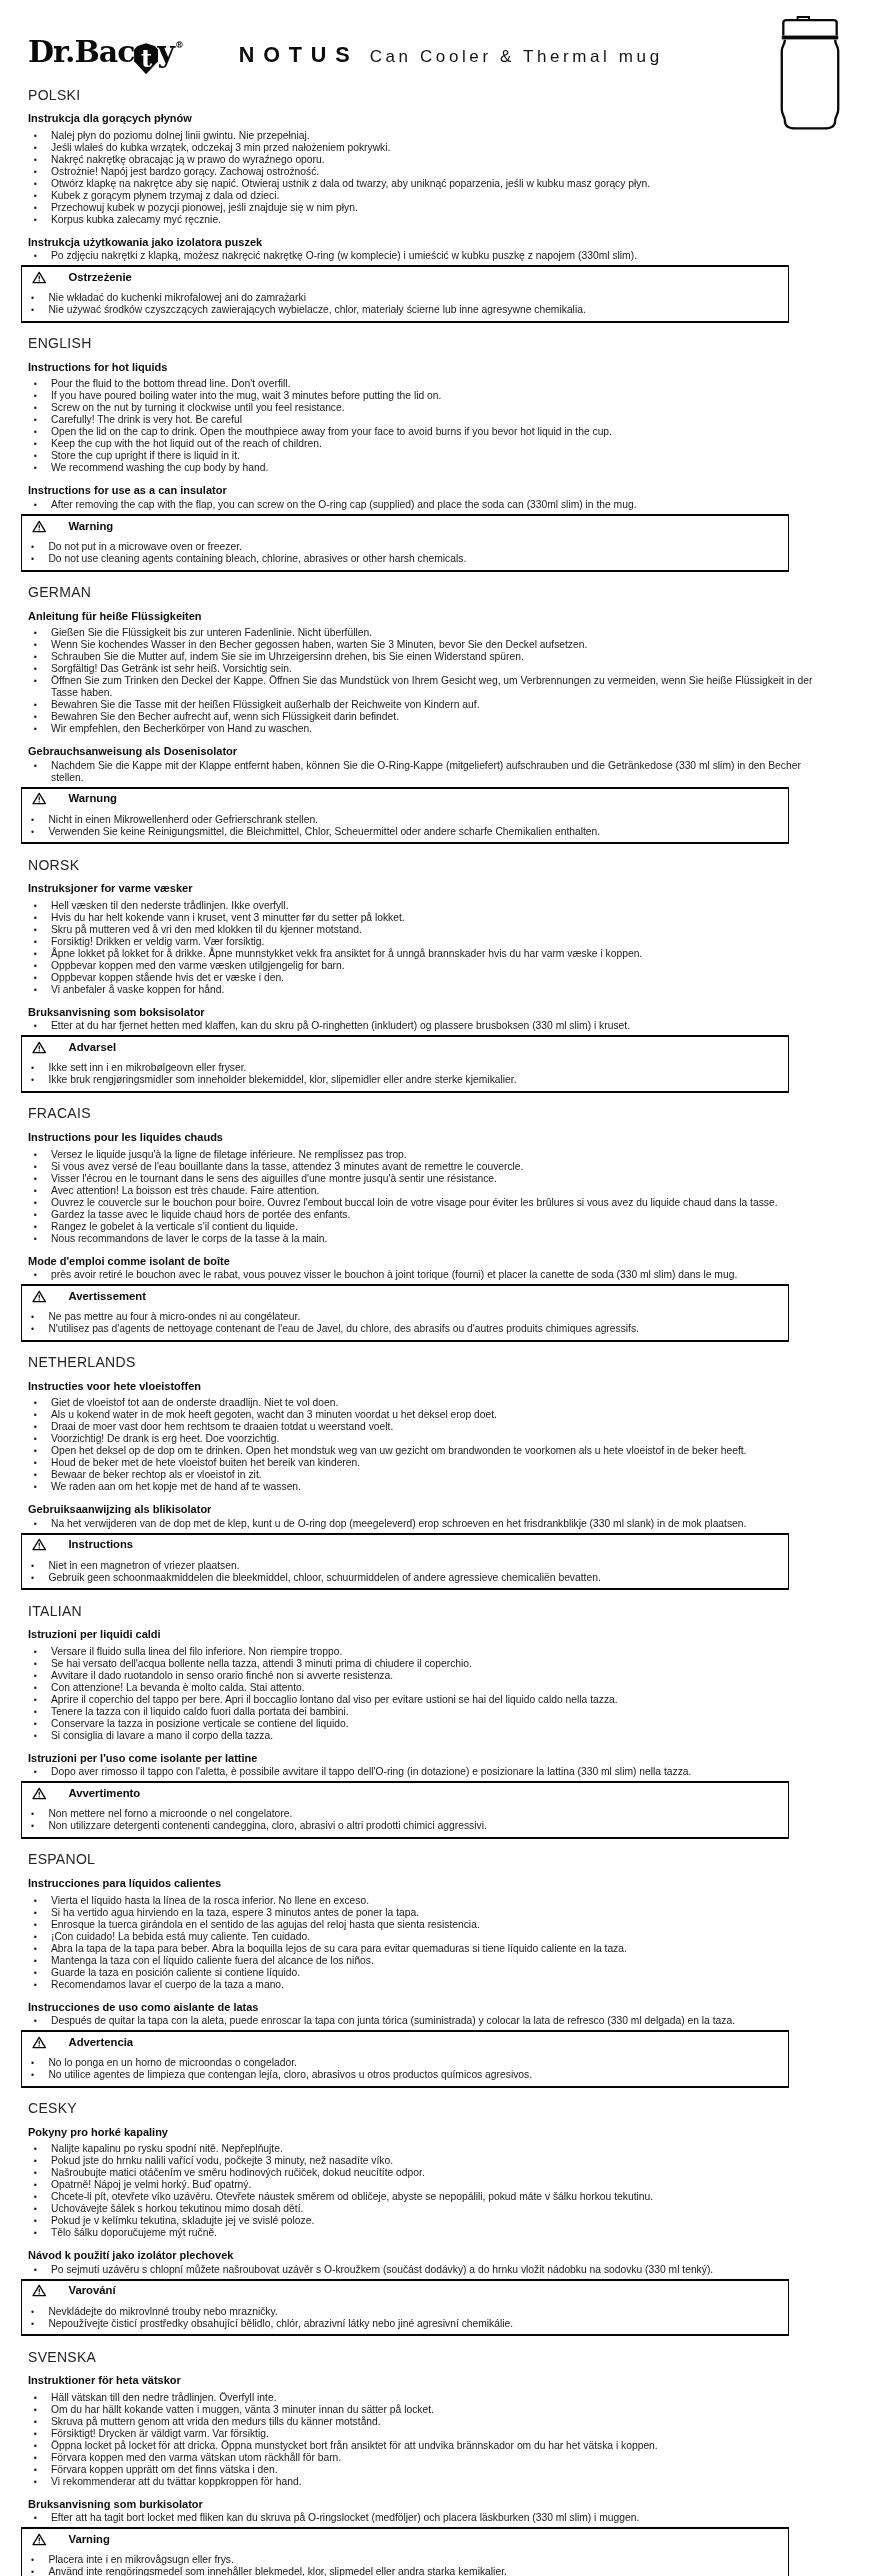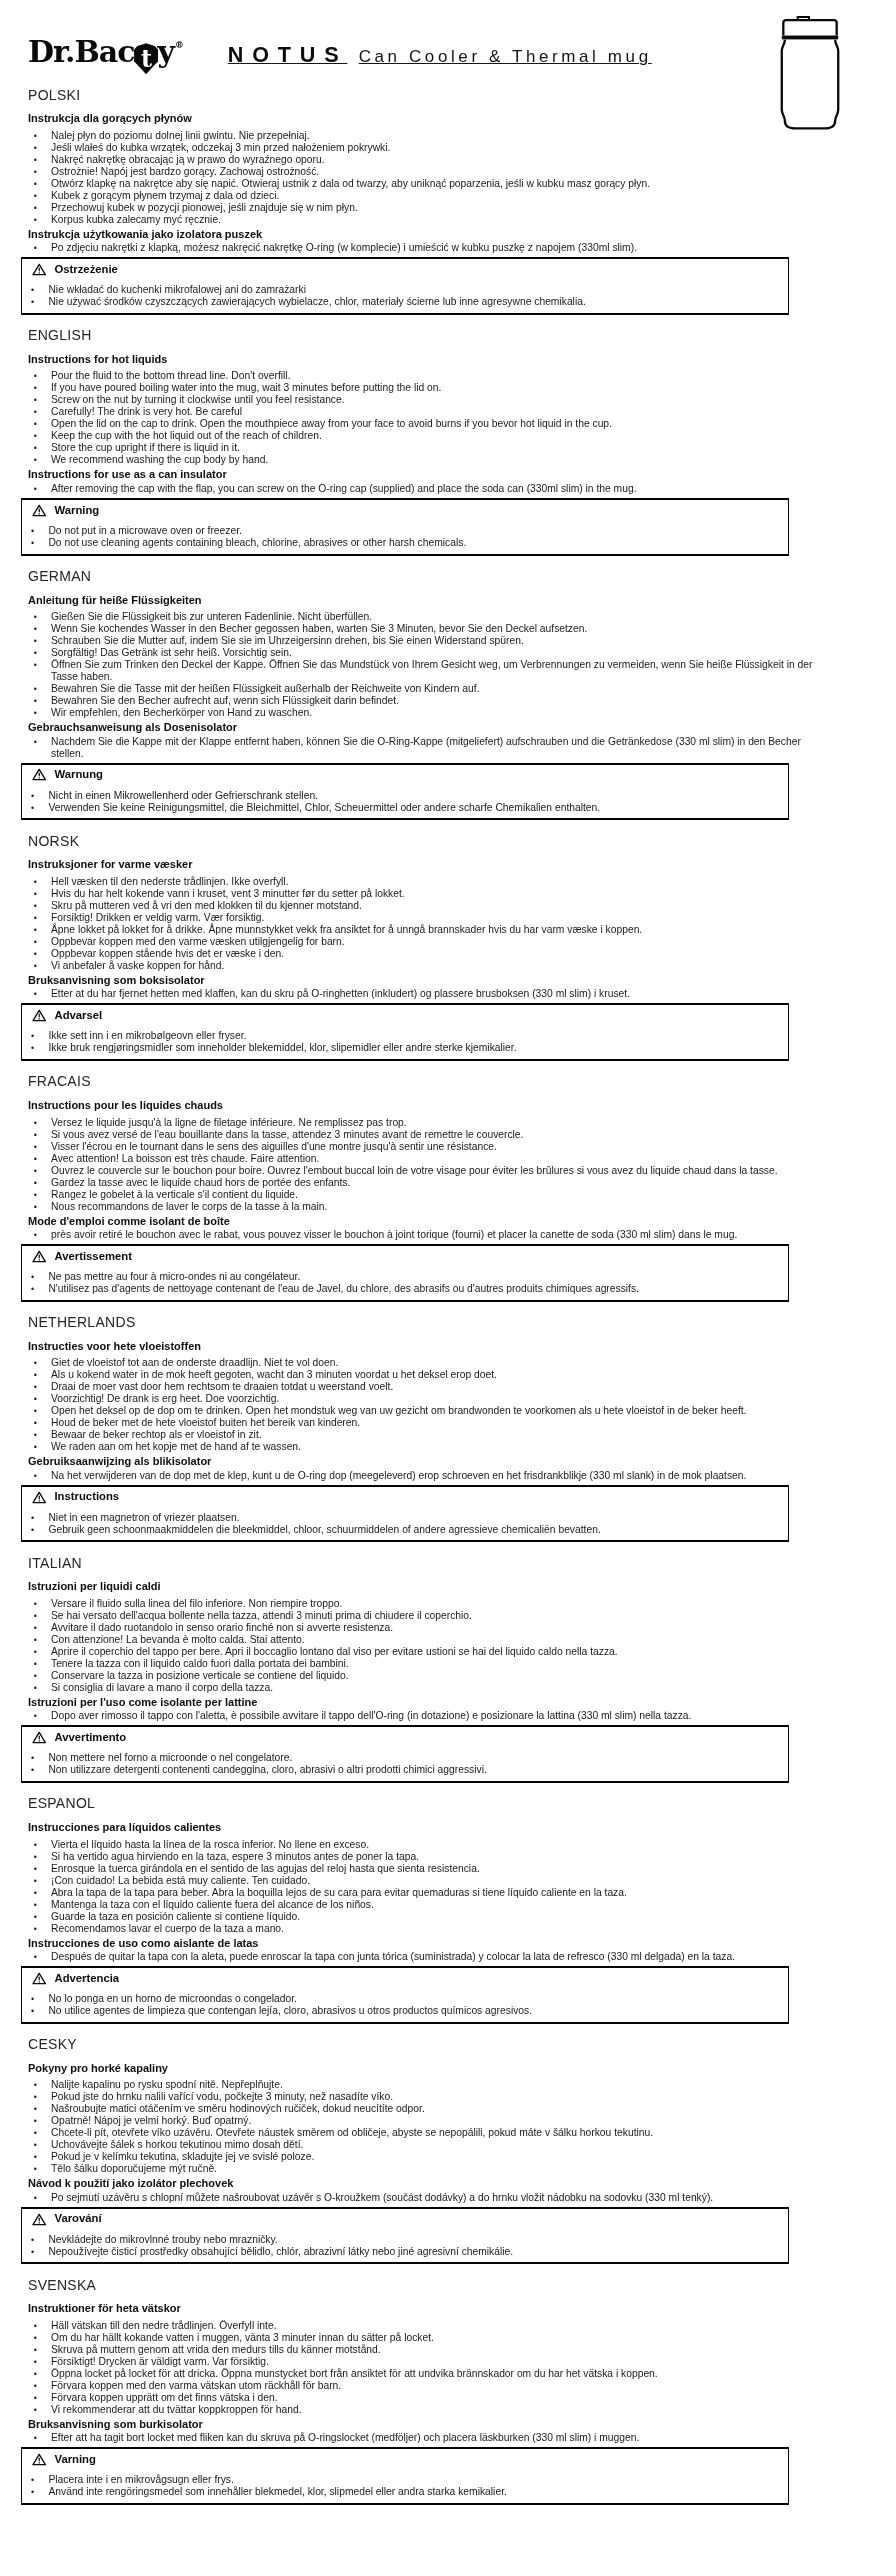--- a/index.html
+++ b/index.html
@@ -17,44 +17,44 @@
     font-family:"DejaVu Serif", serif; font-weight:bold;
     font-size:30px; letter-spacing:-1px; color:#0a0a0a; white-space:nowrap;
   }
   .logo-shield {
     display:inline-flex; align-items:center; justify-content:center;
     width:24px; height:31px; background:#0a0a0a; color:#ffffff;
     clip-path:polygon(50% 0%, 86% 9%, 100% 20%, 100% 58%, 50% 100%, 0% 58%, 0% 20%, 14% 9%);
     font-size:24px; font-weight:bold; vertical-align:-5.2px; margin:0 -0.5px;
   }
   .logo-reg { font-size:8.8px; vertical-align:14.4px; letter-spacing:0; margin-left:1px; }
-  .title-block { margin-left:44px; white-space:nowrap;text-decoration:underline; }
+  .title-block { margin-left:55px; white-space:nowrap; }
   .notus { font-size:21.6px; font-weight:bold; letter-spacing:8.8px; color:#0c0c0c; }
   .subtitle { font-size:17px; font-weight:400; letter-spacing:3.6px; margin-left:11.3px; color:#131313; }
 
   .mug { position:absolute; top:14.4px; right:54px; }
 
   
   .lang-label { margin-top:14.4px; font-size:14px; letter-spacing:0.3px; color:#242424; line-height:12.4px; }
   .sec-h { margin:11.3px 0 0; font-size:11px; font-weight:bold; color:#0e0e0e; line-height:13.4px; }
-  .sec-h.can-h { margin-top:2px; }
+  .sec-h.can-h { margin-top:10px; }
   ul.bullets { margin:4.1px 0 0; padding:0; list-style:none; max-width:804px; }
   ul.bullets li {
     position:relative; padding-left:23px;
     font-size:10.3px; line-height:12px; color:#191919;
   }
   ul.bullets li::before { content:"•"; position:absolute; left:5.7px; top:0; font-size:8.8px; }
   ul.can-list { margin-top:1px; }
 
   .warn-box {
     box-sizing:border-box; width:768px; margin:3.1px 0 0 -6.7px;
     border:1.3px solid #050505; border-top-width:2.8px; border-bottom-width:2.6px;
     padding:3.6px 9.3px 4.6px 3.1px; background:#fff;
   }
-  .warn-head { display:flex; align-items:center; gap:8px; padding-left:6.7px; }
+  .warn-head { display:flex; align-items:flex-start; gap:22px; padding-left:6.7px; }
   .warn-title { font-size:11.3px; font-weight:bold; color:#0b0b0b; line-height:13.4px; }
   .warn-box ul.bullets { margin-top:8px; }
 </style>
 </head>
 <body>
 
 <div class="page">
 
   <div class="header">
     <div class="logo"><span>Dr.Bac</span><span class="logo-shield">t</span><span>y</span><span class="logo-reg">®</span></div>

